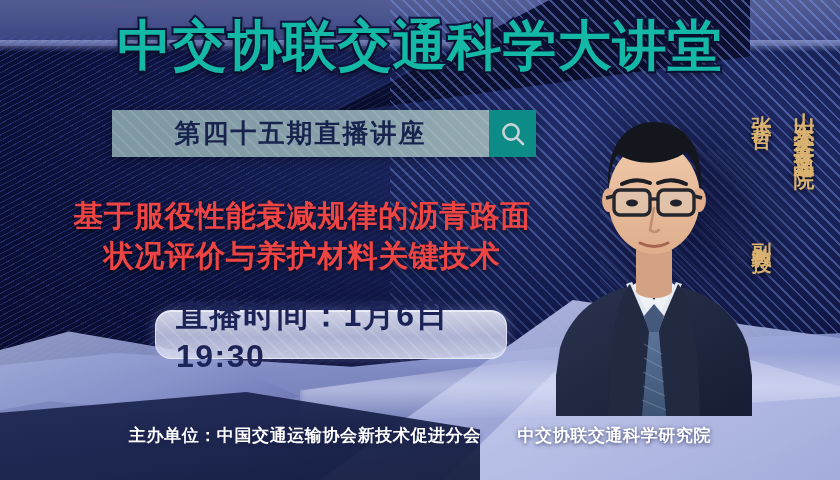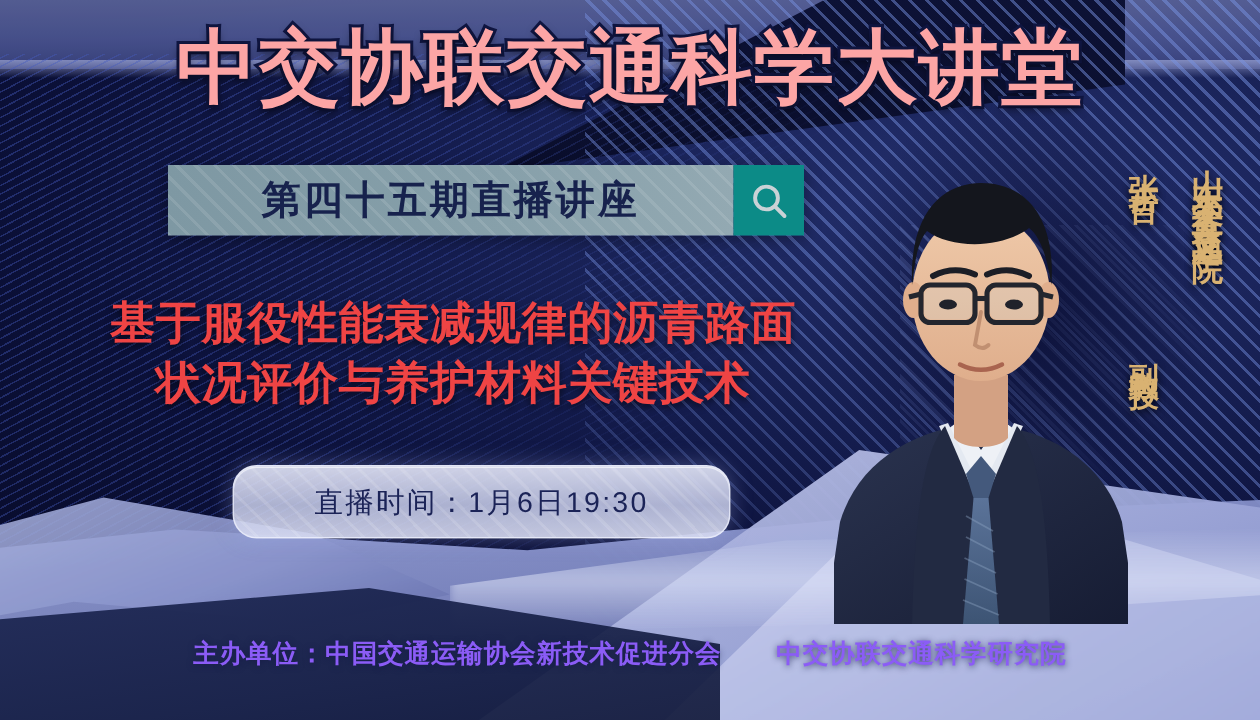--- a/index.html
+++ b/index.html
@@ -104,21 +104,21 @@
     clip-path:polygon(0 30%,30% 8%,72% 28%,100% 62%,72% 78%,24% 66%,0 78%);
     filter:blur(.6px);opacity:.88;
   }
 
   
   .headline{
     position:absolute;left:0;right:0;top:18px;
     text-align:center;
     font-size:54px;line-height:1;
     font-weight:bold;letter-spacing:1px;
-    color:#fca5a5;
+    color:#14b8a6;
     -webkit-text-stroke:4px #101642;
     paint-order:stroke fill;
     text-shadow:0 3px 6px rgba(0,0,0,.55);
     white-space:nowrap;
   }
 
   
   .subbar{
     position:absolute;left:112px;top:110px;width:424px;height:47px;
     display:flex;align-items:stretch;
@@ -153,42 +153,42 @@
   
   .timepill{
     position:absolute;left:155px;top:310px;width:330px;height:47px;
     border-radius:16px;
     background:
       repeating-linear-gradient(45deg, rgba(255,255,255,.13) 0 2px, rgba(255,255,255,0) 2px 10px),
       linear-gradient(180deg,rgba(224,227,245,.92) 0%,rgba(199,204,233,.86) 55%,rgba(214,218,240,.9) 100%);
     border:1px solid rgba(236,239,252,.75);
     box-shadow:0 0 14px rgba(160,175,235,.35), inset 0 1px 0 rgba(255,255,255,.6);
     display:flex;align-items:center;justify-content:center;
-    color:#1b2357;font-size:19px;font-weight:normal;letter-spacing:1.5px;
+    color:#1b2357;font-size:32px;font-weight:bold;letter-spacing:1.5px;padding-left:20px;
   }
 
   
   .vtext{
     position:absolute;
     writing-mode:vertical-rl;
     text-orientation:upright;
     color:#d9b272;
     font-weight:bold;
     letter-spacing:6px;
     text-shadow:0 2px 5px rgba(0,0,0,.65);
   }
   .v-org{right:22px;top:96px;font-size:21px;}
   .v-name{right:64px;top:100px;font-size:20px;}
   .v-role{right:64px;top:226px;font-size:20px;}
 
   
   .footer{
     position:absolute;left:0;right:0;top:424px;
     text-align:center;
-    color:#8b5cf6;font-size:17px;font-weight:bold;letter-spacing:.6px;
+    color:#ffffff;font-size:17px;font-weight:bold;letter-spacing:.6px;
     text-shadow:0 1px 4px rgba(20,26,70,.75);
   }
   .footer .gap{display:inline-block;width:26px;}
 
   
   .portrait{
     position:absolute;left:556px;top:86px;width:196px;height:330px;
   }
 </style>
 </head>

